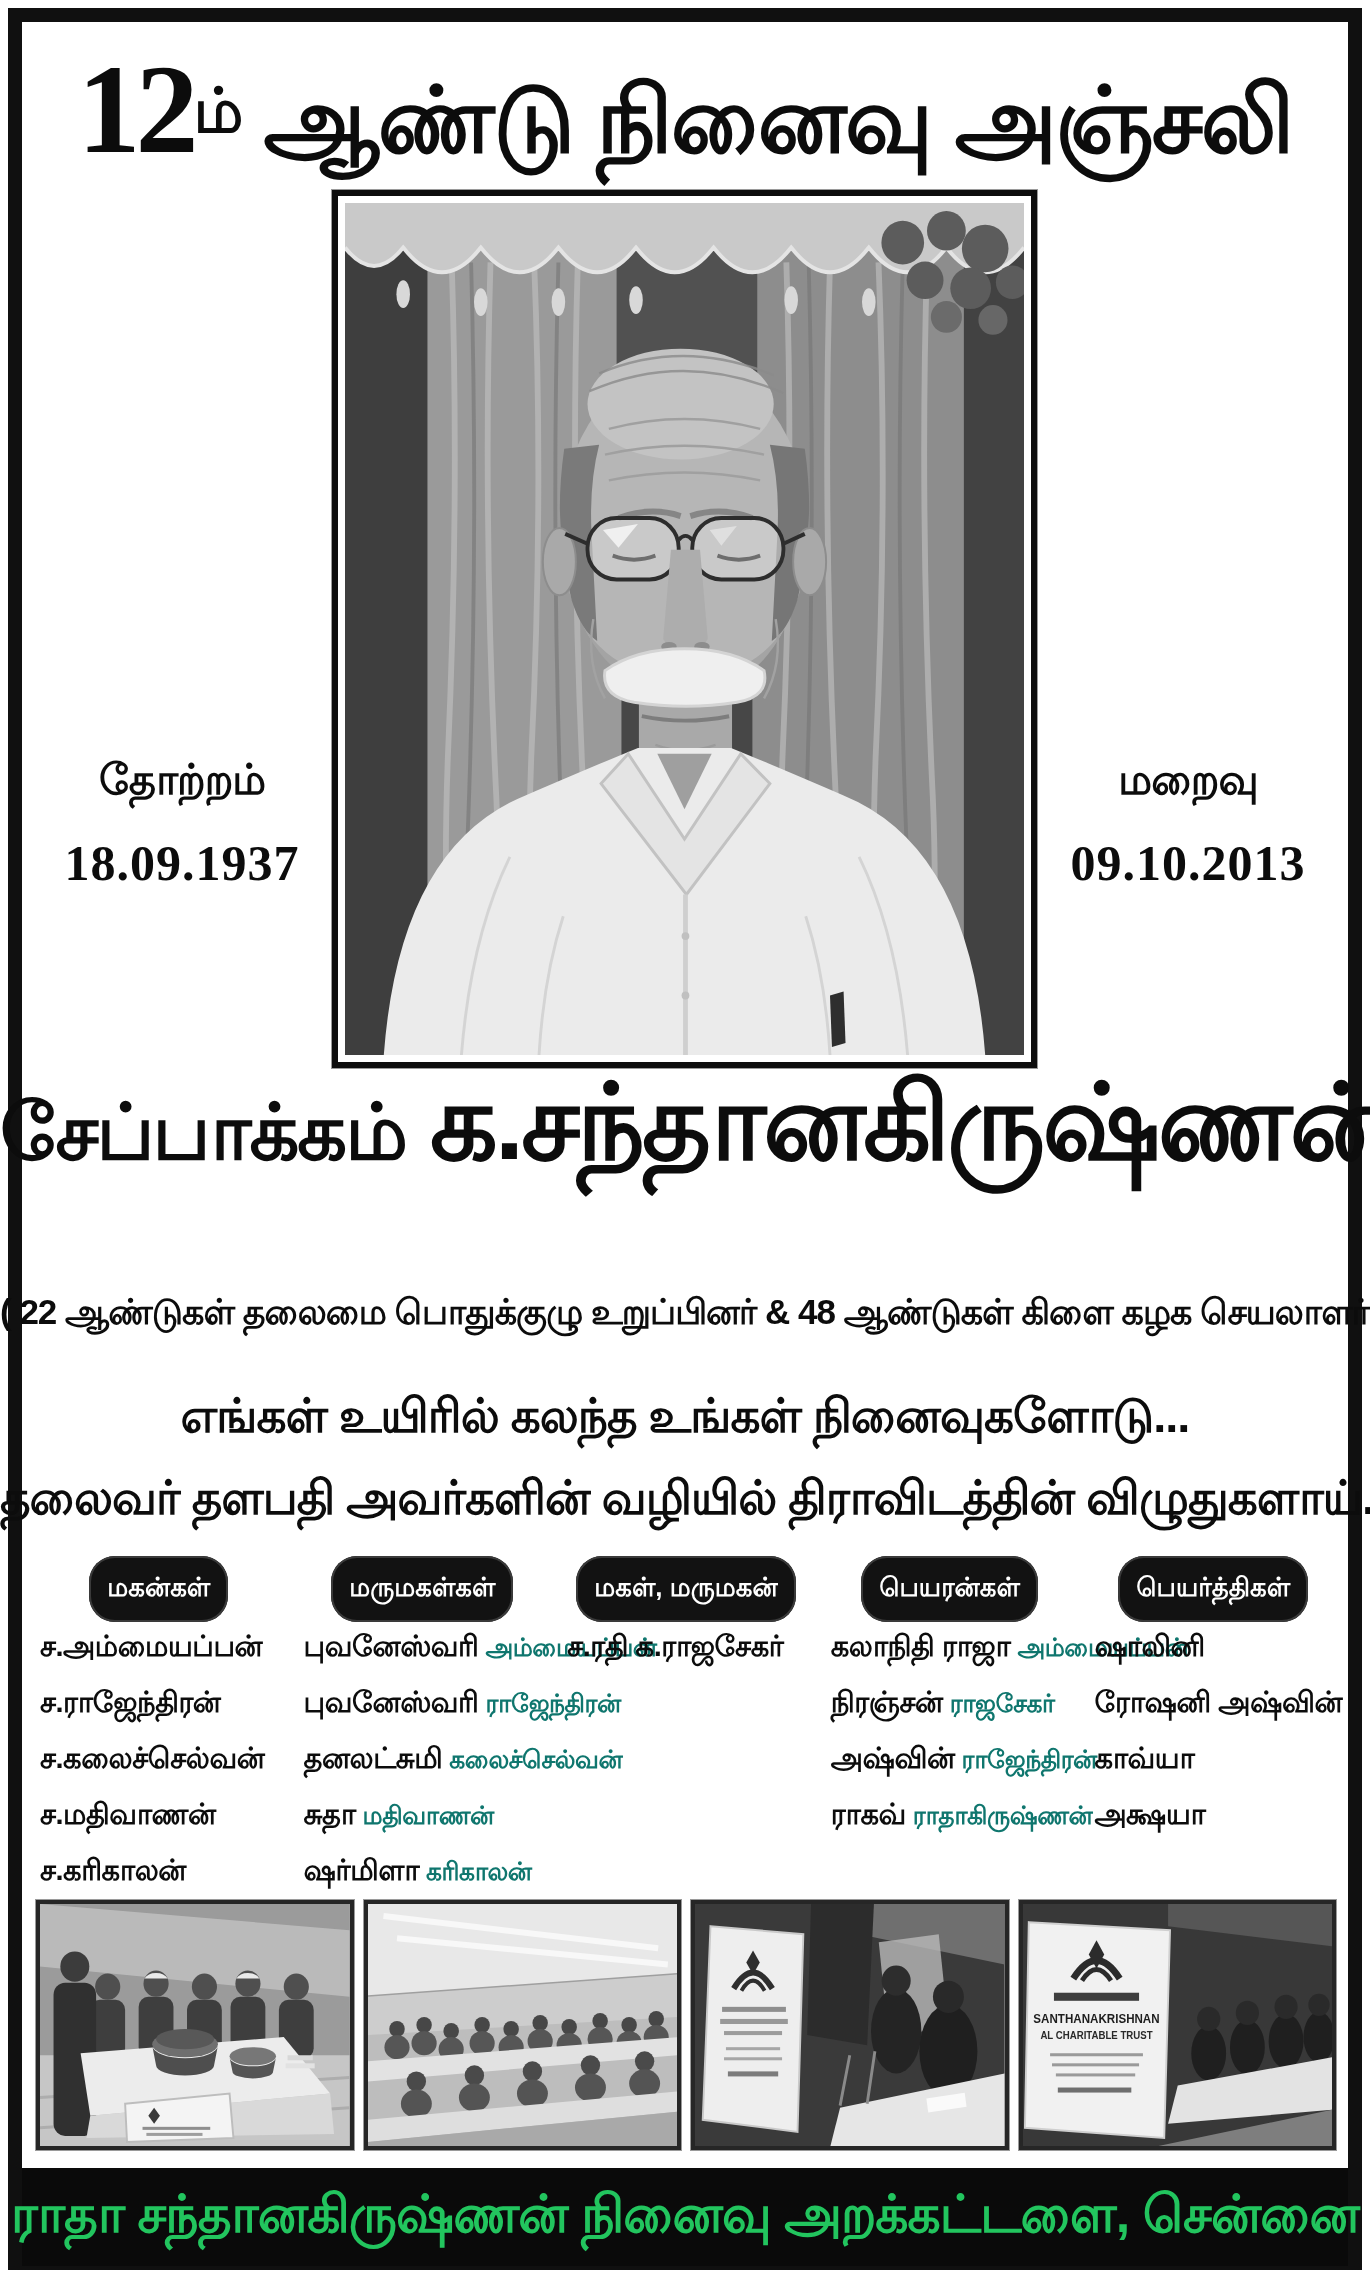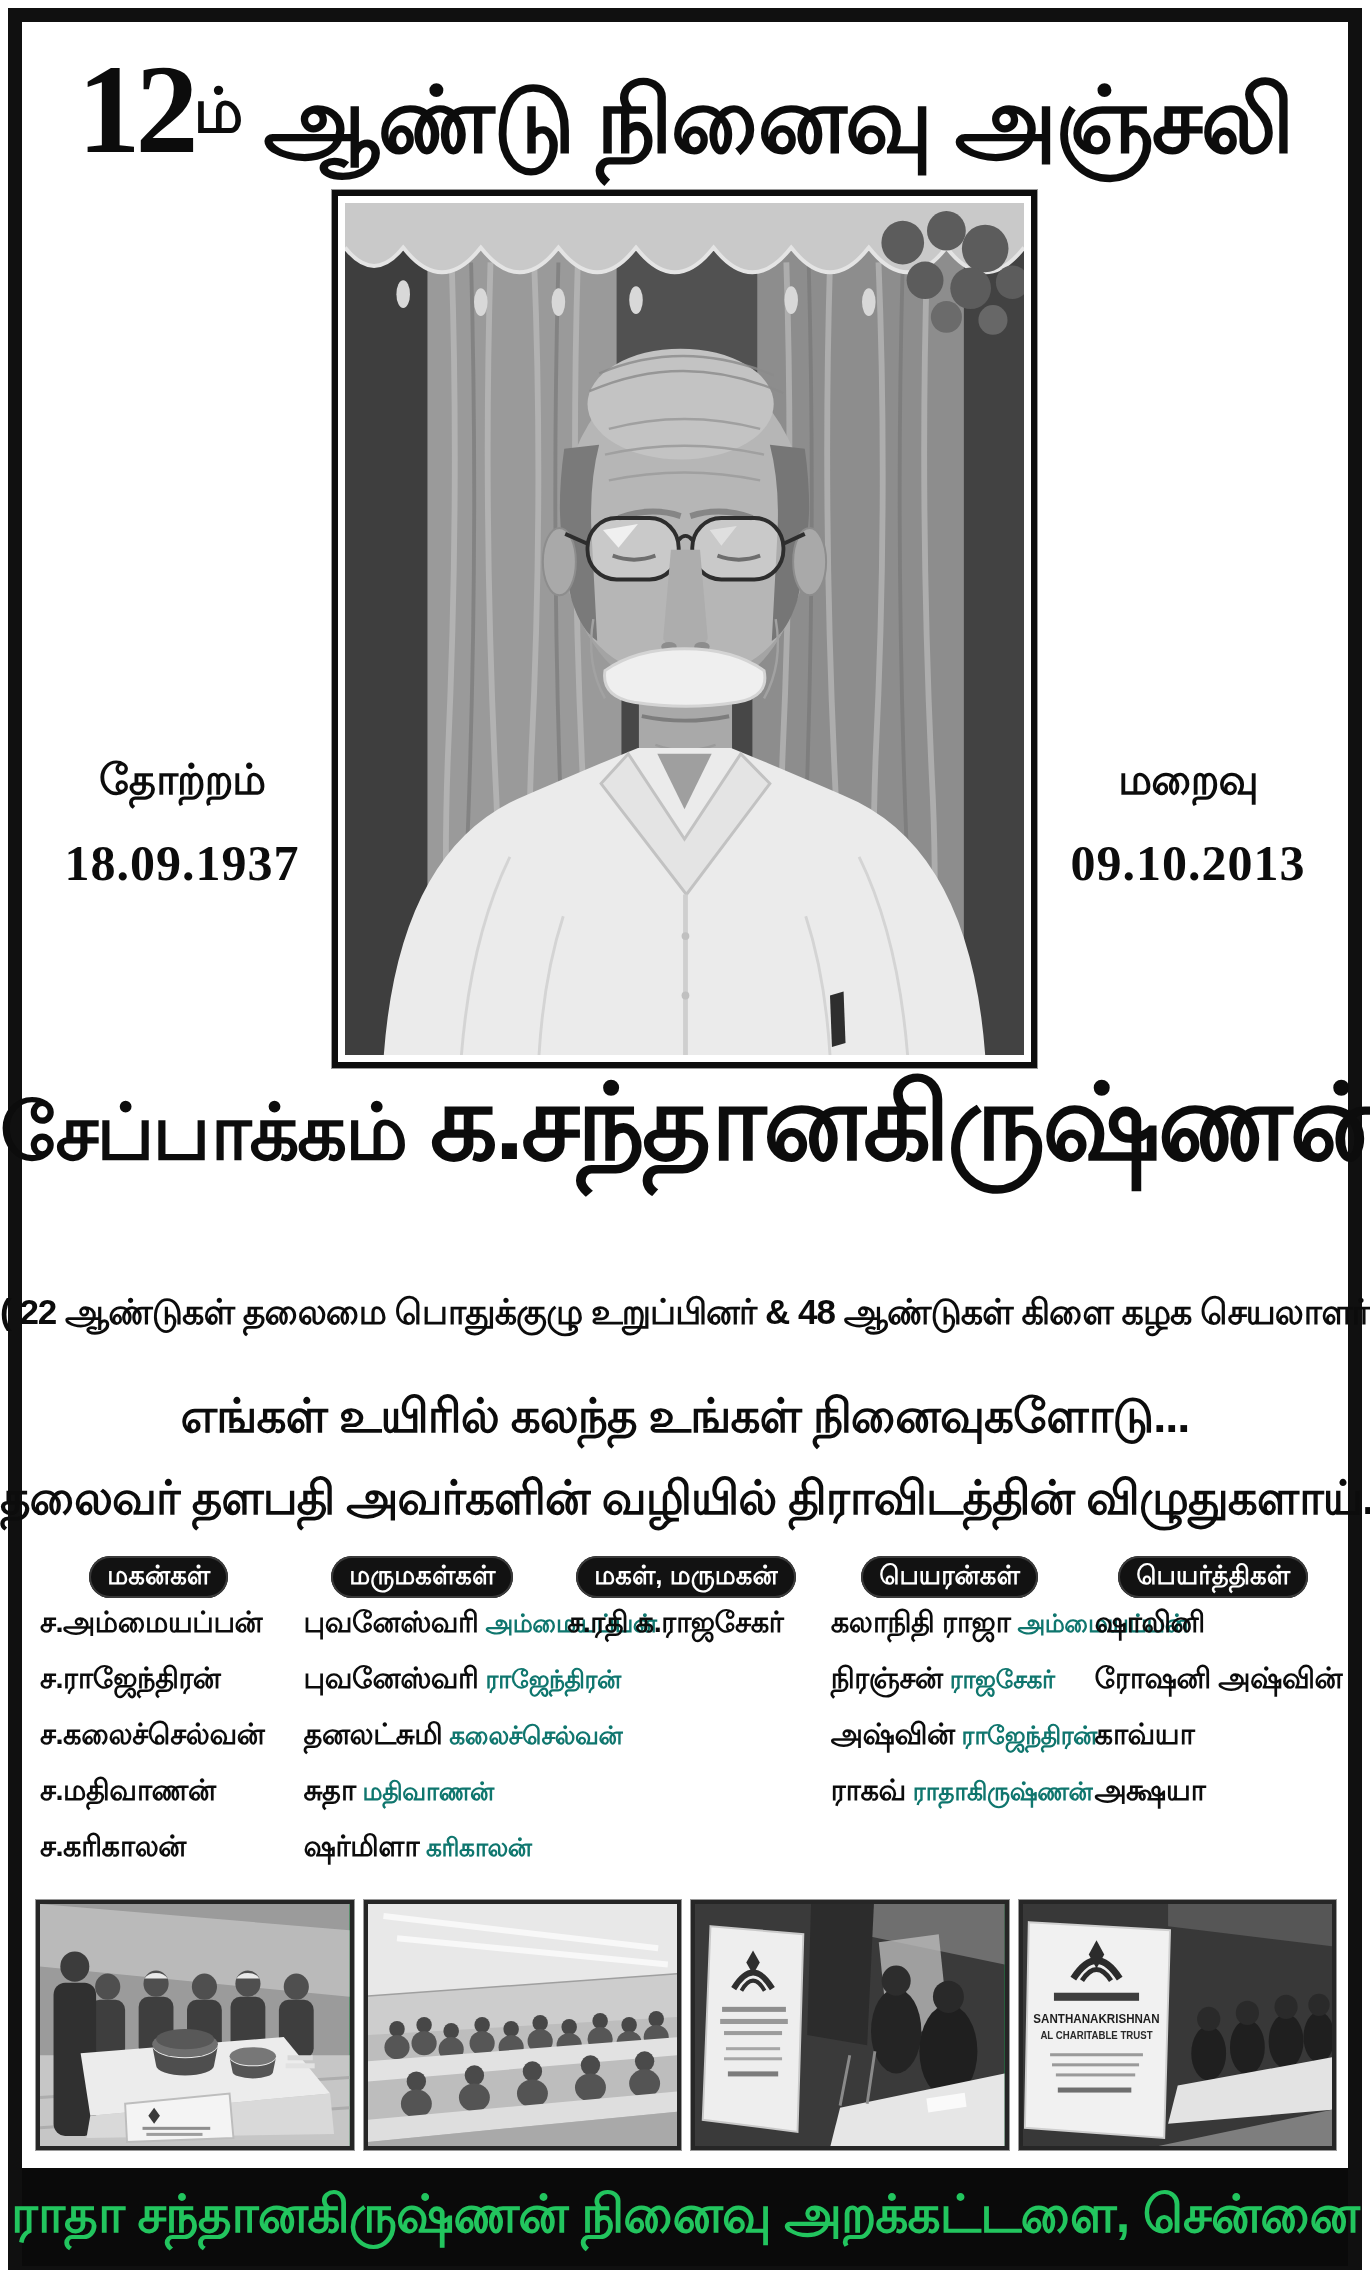--- a/index.html
+++ b/index.html
@@ -29,28 +29,28 @@
   .name-main{font-size:106px;font-weight:900;letter-spacing:-3px;}
   .designation{position:absolute;top:1292px;left:0;width:100%;text-align:center;
     font-size:35px;font-weight:900;letter-spacing:-1px;white-space:nowrap;}
   .slogan1{position:absolute;top:1388px;left:0;width:100%;text-align:center;font-size:47px;font-weight:900;letter-spacing:-1px;white-space:nowrap;}
   .slogan2{position:absolute;top:1470px;left:0;width:100%;text-align:center;font-size:47px;font-weight:900;letter-spacing:-1px;white-space:nowrap;}
   
   .family{position:absolute;top:1556px;left:30px;width:1312px;display:grid;grid-template-columns:repeat(5,1fr);column-gap:6px;}
   .fam-col{min-width:0;}
   .pill-wrap{text-align:center;}
   .pill{display:inline-block;background:#121212;color:#ffffff;border-radius:26px;
-    padding:4px 18px;font-size:26px;font-weight:800;box-shadow:0 0 0 2px #3a3a3a inset;white-space:nowrap;}
+    padding:16px 18px;font-size:26px;font-weight:800;box-shadow:0 0 0 2px #3a3a3a inset;white-space:nowrap;}
   .members{margin-top:7px;padding-left:10px;}
   .member{line-height:34px;margin-bottom:17px;white-space:nowrap;}
   .member .primary{font-size:29px;font-weight:800;letter-spacing:-0.5px;}
   .member .secondary{font-size:25px;font-weight:700;letter-spacing:-0.5px;margin-left:7px;color:#0f766e;}
   
   .photo-strip{position:absolute;top:1900px;left:36px;width:1300px;height:250px;display:flex;gap:10px;}
-  .strip-photo{flex:1;box-sizing:border-box;border:4px solid #262626;outline:1px solid #9a9a9a;background:#15803d;}
+  .strip-photo{flex:1;box-sizing:border-box;border:4px solid #262626;outline:1px solid #9a9a9a;background:#a3a3a3;}
   .strip-photo svg{width:100%;height:100%;display:block;}
   
   .footer-bar{position:absolute;left:22px;right:22px;bottom:12px;height:98px;background:#0a0a0a;
     display:flex;align-items:center;justify-content:center;}
   .footer-text{color:#22c55e;font-size:52px;font-weight:800;letter-spacing:-1px;white-space:nowrap;}
 </style>
 </head>
 <body>
 
 <div class="frame"></div>

